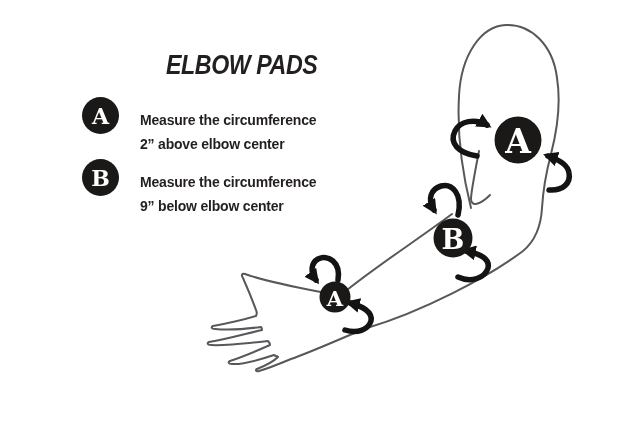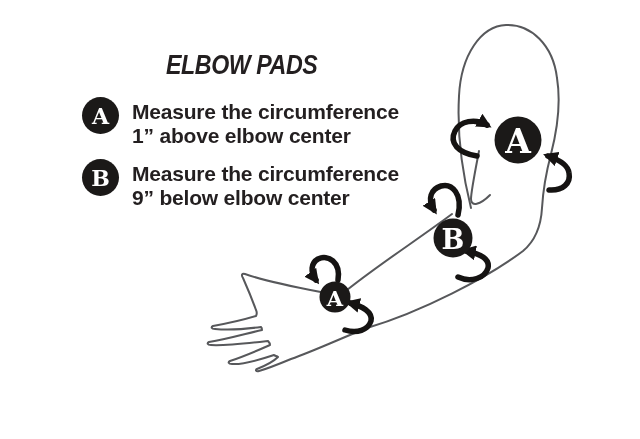--- a/index.html
+++ b/index.html
@@ -13,40 +13,40 @@
     white-space:nowrap;transform:scaleX(0.86);transform-origin:left top;color:#231f20;
   }
   .legend-item{position:absolute;left:82px;display:flex;gap:9px;align-items:flex-start;}
   .legend-item.item-a{top:96px;}
   .legend-item.item-b{top:158px;}
   .badge{
     flex:0 0 37px;width:37px;height:37px;border-radius:50%;background:#1b1918;
     color:#ffffff;font-family:"DejaVu Serif", serif;font-weight:bold;font-size:22px;
     display:flex;align-items:center;justify-content:center;margin-top:1px;
   }
-  .desc{margin:4px;font-size:21px;font-weight:bold;line-height:24px;letter-spacing:-0.2px;white-space:nowrap;}
+  .desc{margin:12px;font-size:14px;font-weight:bold;line-height:24px;letter-spacing:-0.2px;white-space:nowrap;}
   svg.art{position:absolute;left:0;top:0;display:block;}
   .outline{fill:none;stroke:#57585b;stroke-width:2;stroke-linecap:round;stroke-linejoin:round;}
   .arrow{fill:none;stroke:#151312;stroke-width:5.5;stroke-linecap:round;}
   .marker-circle{fill:#1b1918;stroke:none;}
   .marker-letter{
     fill:#ffffff;font-family:"DejaVu Serif", serif;font-weight:bold;
     text-anchor:middle;dominant-baseline:central;
   }
 </style>
 </head>
 <body>
 
 <div class="stage">
 
   <h1 class="title">ELBOW PADS</h1>
 
   <div class="legend-item item-a">
     <span class="badge">A</span>
-    <p class="desc"><span>Measure the circumference</span><br><span>1” above elbow center</span></p>
+    <p class="desc"><span>Measure the circumference</span><br><span>2” above elbow center</span></p>
   </div>
 
   <div class="legend-item item-b">
     <span class="badge">B</span>
     <p class="desc"><span>Measure the circumference</span><br><span>9” below elbow center</span></p>
   </div>
 
   <svg class="art" width="640" height="439" viewBox="0 0 640 439">
     <defs>
       <marker id="ah" viewBox="0 0 10 10" refX="6.5" refY="5" markerWidth="2.7" markerHeight="2.7" orient="auto">

